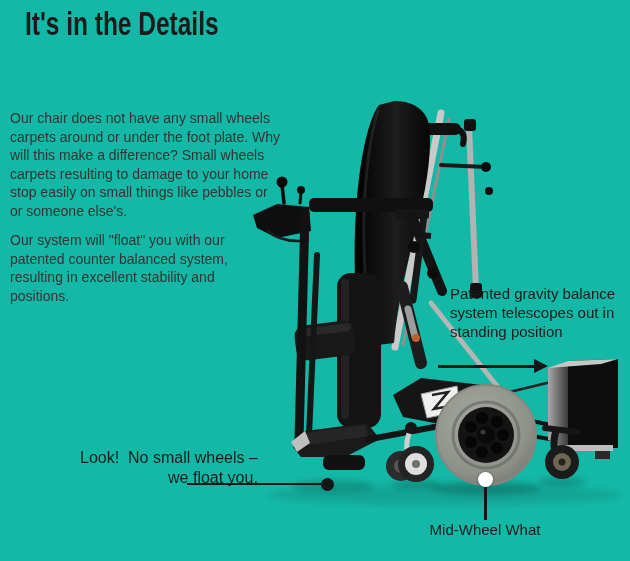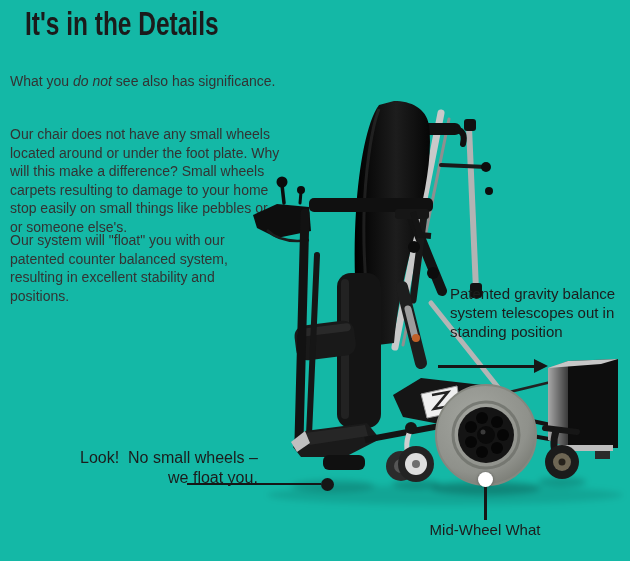--- a/index.html
+++ b/index.html
@@ -4,21 +4,21 @@
 <style>
   html,body{margin:0;padding:0;background:#fff;}
   .page{position:relative;width:630px;height:561px;background:#14b8a6;overflow:hidden;
         font-family:"Liberation Sans",sans-serif;color:#2e2e2e;}
   .title{position:absolute;left:25px;top:4px;font-size:34px;font-weight:bold;color:#1b1b1b;
          transform:scaleX(.72);transform-origin:left top;white-space:nowrap;letter-spacing:0;}
   .intro{position:absolute;left:10px;top:73px;font-size:14px;white-space:pre-wrap;color:#333;}
   .intro em{font-style:italic;}
   .para{position:absolute;left:10px;font-size:14px;line-height:18.6px;color:#333;width:310px;}
   .para .line{white-space:nowrap;}
-  .para1{top:109px;margin-top:16px;}
+  .para1{top:109px;}
   .para2{top:231px;}
   .callout{position:absolute;font-weight:normal;color:#1c1c1c;}
   .callout .line{white-space:pre;}
   .callout-gravity{left:450px;top:284px;font-size:15px;line-height:19px;}
   .callout-look{left:80px;top:448px;font-size:16px;line-height:19.5px;text-align:right;}
   .callout-midwheel{left:395px;top:521px;width:180px;text-align:center;font-size:15px;}
   .hline{position:absolute;background:#161616;}
   .arrow-line{left:438px;top:365px;width:97px;height:3px;}
   .arrow-head{position:absolute;left:534px;top:359px;width:0;height:0;
               border-left:14px solid #161616;border-top:7px solid transparent;border-bottom:7px solid transparent;}
@@ -30,25 +30,24 @@
   .chair-svg{position:absolute;left:245px;top:95px;}
   .overlay{z-index:5;}
 </style>
 </head>
 <body>
 
 <div class="page">
 
   <div class="title">It's in the Details</div>
 
-  <div class="intro"><span>What you </span><em>do not</em><span> see also has significance.</span></div>
 
   <div class="para para1">
     <div class="line">Our chair does not have any small wheels</div>
-    <div class="line">located around or under the foot plate. Why</div>
+    <div class="line">carpets around or under the foot plate. Why</div>
     <div class="line">will this make a difference? Small wheels</div>
     <div class="line">carpets resulting to damage to your home</div>
     <div class="line">stop easily on small things like pebbles or</div>
     <div class="line">or someone else's.</div>
   </div>
 
   <div class="para para2">
     <div class="line">Our system will "float" you with our</div>
     <div class="line">patented counter balanced system,</div>
     <div class="line">resulting in excellent stability and</div>

